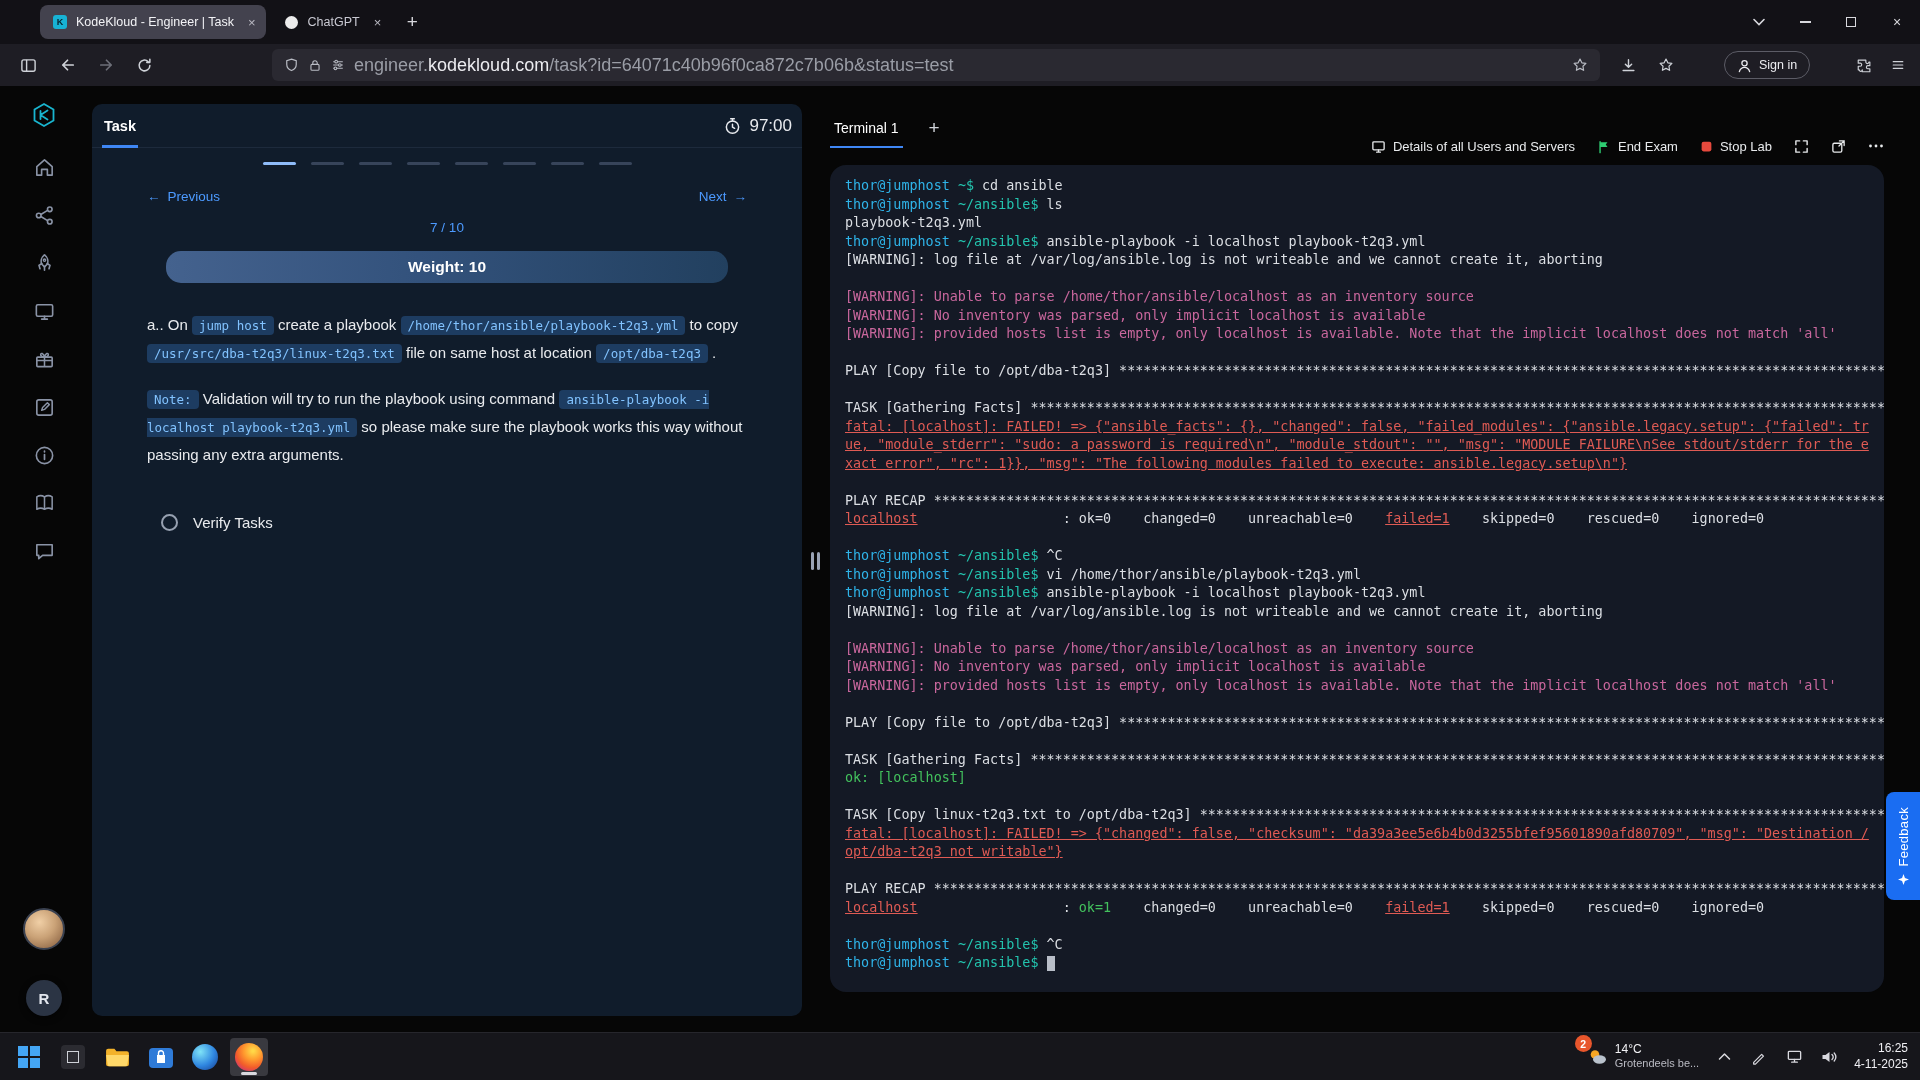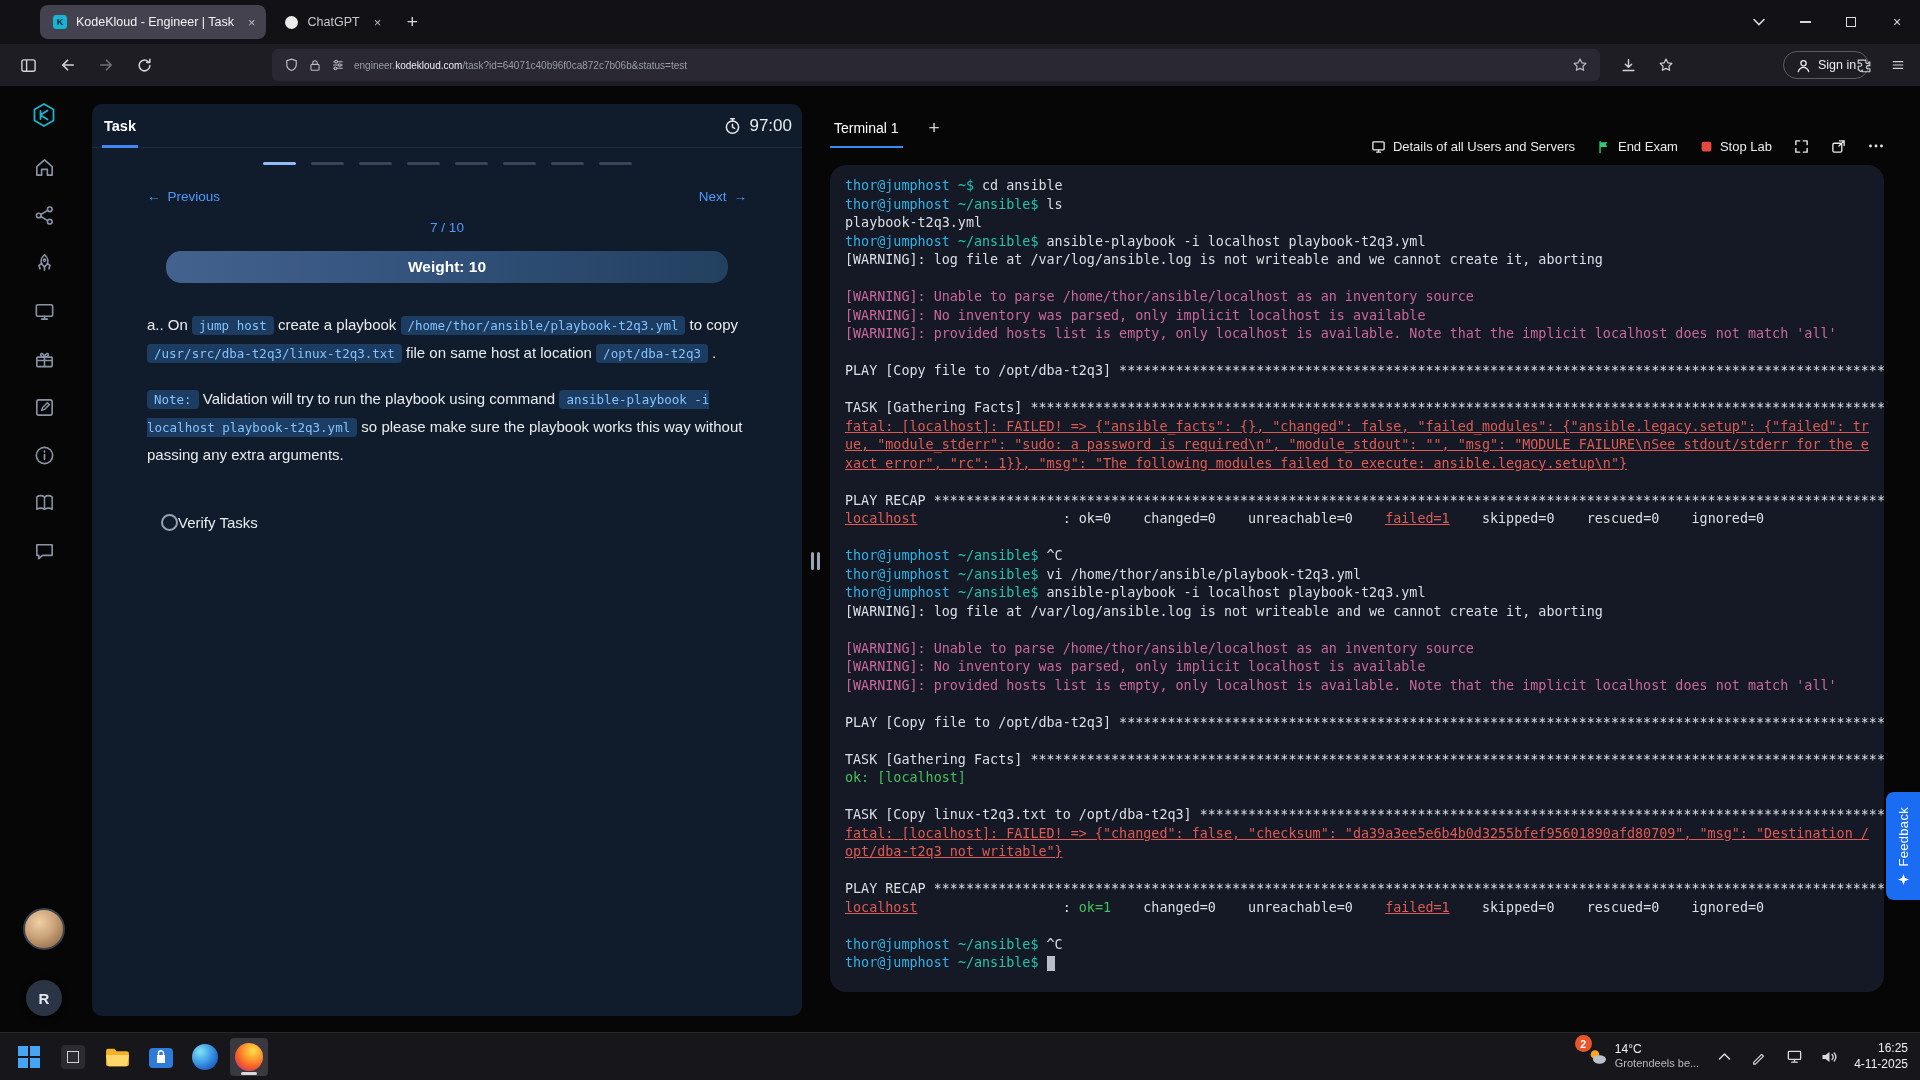--- a/index.html
+++ b/index.html
@@ -20,25 +20,25 @@
   .ts-spacer{flex:1;}
   .winbtn{width:46px;height:44px;display:flex;align-items:center;justify-content:center;color:#d8d8dd;font-size:14px;}
   .min-bar{width:11px;height:1.6px;background:#d8d8dd;display:block;}
   .max-box{width:10px;height:10px;border:1.6px solid #d8d8dd;display:block;}
 
   
   .navbar{position:absolute;top:44px;left:0;width:1920px;height:42px;background:#1e1d24;}
   .nav-icon{position:absolute;top:5px;width:32px;height:32px;display:flex;align-items:center;justify-content:center;color:#cfd2d8;border-radius:4px;}
   .nav-icon.dim{color:#6d6f78;}
   .url-field{position:absolute;left:272px;top:5px;width:1328px;height:32px;background:#2a2931;border-radius:6px;display:flex;align-items:center;padding:0 12px;gap:9px;color:#b9bcc4;}
-  .url-text{font-size:10px;white-space:nowrap;overflow:hidden;flex:1;}
+  .url-text{font-size:18px;white-space:nowrap;overflow:hidden;flex:1;}
   .url-sub{color:#9a9da6;}
   .url-domain{color:#ececf0;}
   .url-path{color:#9a9da6;}
-  .signin{position:absolute;left:1783px;top:7px;height:28px;border:1px solid #5c5c66;border-radius:14px;display:flex;align-items:center;gap:7px;padding:0 12px;color:#ececf0;font-size:12.5px;}
+  .signin{position:absolute;left:1724px;top:7px;height:28px;border:1px solid #5c5c66;border-radius:14px;display:flex;align-items:center;gap:7px;padding:0 12px;color:#ececf0;font-size:12.5px;}
 
   
   .sidebar{position:absolute;left:0;top:86px;bottom:48px;width:88px;display:flex;flex-direction:column;align-items:center;padding-top:16px;}
   .side-icon{width:26px;height:26px;margin-bottom:22px;color:#8a93a6;display:flex;align-items:center;justify-content:center;}
   .side-logo{color:#19b5cf;margin-bottom:26px;}
   .avatar{margin-top:auto;width:42px;height:42px;border-radius:50%;background:radial-gradient(circle at 38% 32%,#f0cfa6 0%,#caa277 45%,#7e5638 100%);border:2px solid #3a4150;}
   .r-badge{margin-top:30px;margin-bottom:16px;width:36px;height:36px;border-radius:50%;background:#2b3444;color:#e3e7ee;display:flex;align-items:center;justify-content:center;font-size:15px;font-weight:bold;box-shadow:0 2px 6px rgba(0,0,0,.6);}
 
   
   .task-panel{position:absolute;left:92px;top:104px;width:710px;height:912px;background:#101c2b;border-radius:10px;overflow:hidden;}
@@ -49,21 +49,21 @@
   .dashes{margin-top:14px;display:flex;justify-content:center;gap:15px;}
   .dash{width:33px;height:3px;border-radius:2px;background:#37445a;}
   .dash.active{background:#8fbcf9;}
   .pn-row{margin-top:24px;display:flex;justify-content:space-between;align-items:center;}
   .plink{color:#4c9aff;font-size:13.5px;display:flex;align-items:center;gap:7px;}
   .page-ind{margin-top:16px;text-align:center;color:#4c9aff;font-size:13.5px;}
   .weight{margin:16px auto 0;width:562px;height:32px;line-height:32px;text-align:center;color:#fff;font-weight:bold;font-size:15.5px;border-radius:15px;background:linear-gradient(90deg,#44628e 0%,#33527c 45%,#22405f 100%);}
   .rich{margin-top:28px;width:600px;color:#e9ebee;font-size:15px;line-height:27px;}
   .rich.note{margin-top:18px;}
   .seg-code,.seg-chip{font-family:"DejaVu Sans Mono",monospace;font-size:12.5px;background:#1d3c61;color:#82c3ff;padding:2px 7px;border-radius:4px;}
-  .verify-row{margin-top:46px;margin-left:14px;display:flex;align-items:center;}
+  .verify-row{margin-top:46px;margin-left:14px;display:flex;align-items:center;gap:15px;}
   .radio{width:17px;height:17px;border:2px solid #97a1b1;border-radius:50%;}
   .verify-label{color:#e9ebee;font-size:15px;}
 
   
   .divider{position:absolute;left:806px;top:548px;width:18px;height:26px;display:flex;align-items:center;justify-content:center;gap:3px;}
   .divider span{width:3px;height:18px;background:#9aa3b5;border-radius:2px;}
 
   
   .term-header{position:absolute;left:830px;top:104px;width:1054px;height:48px;display:flex;align-items:center;color:#e8eaec;}
   .term-tab{font-size:14px;color:#fff;padding:12px 4px 10px;border-bottom:2px solid #3f87f5;}

